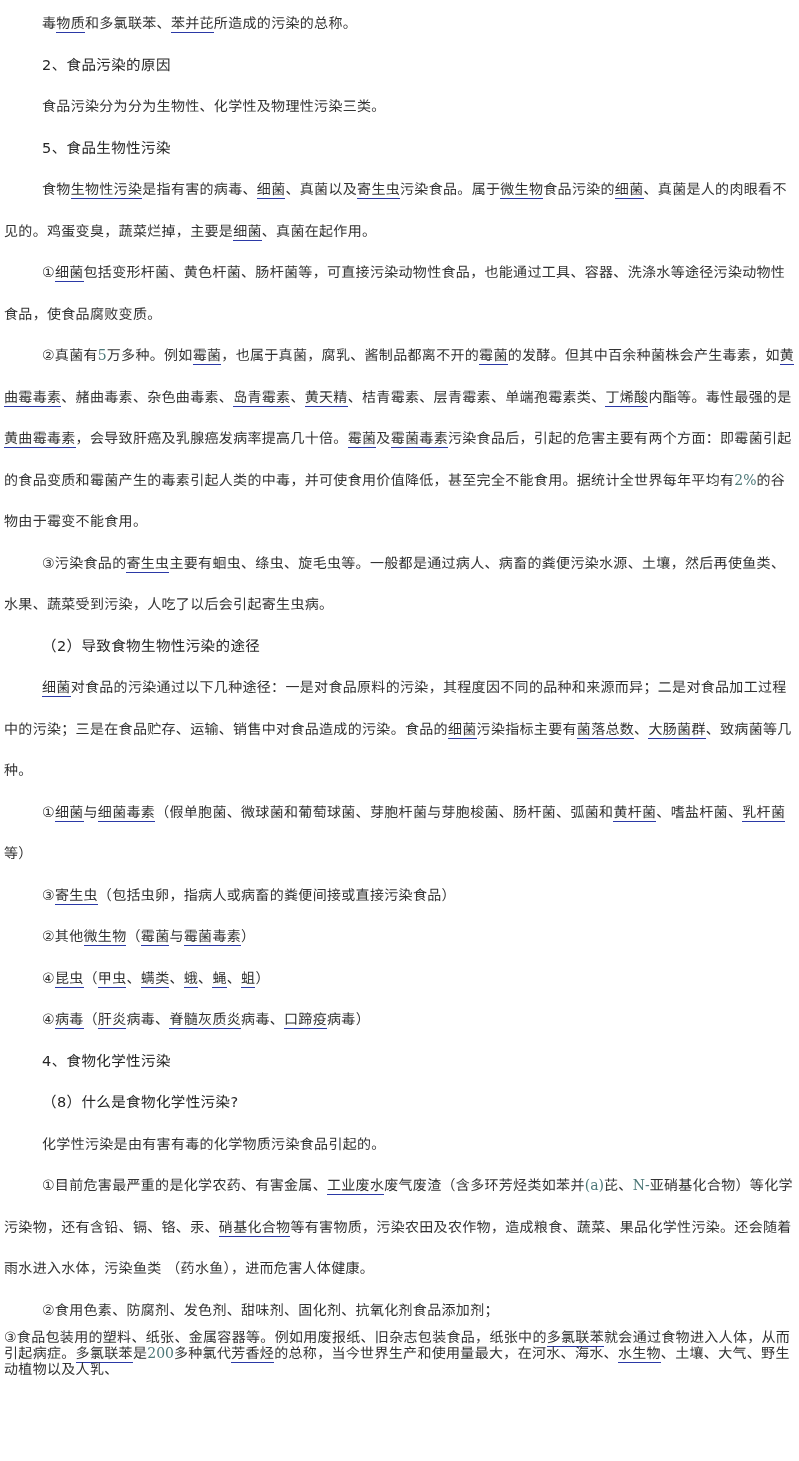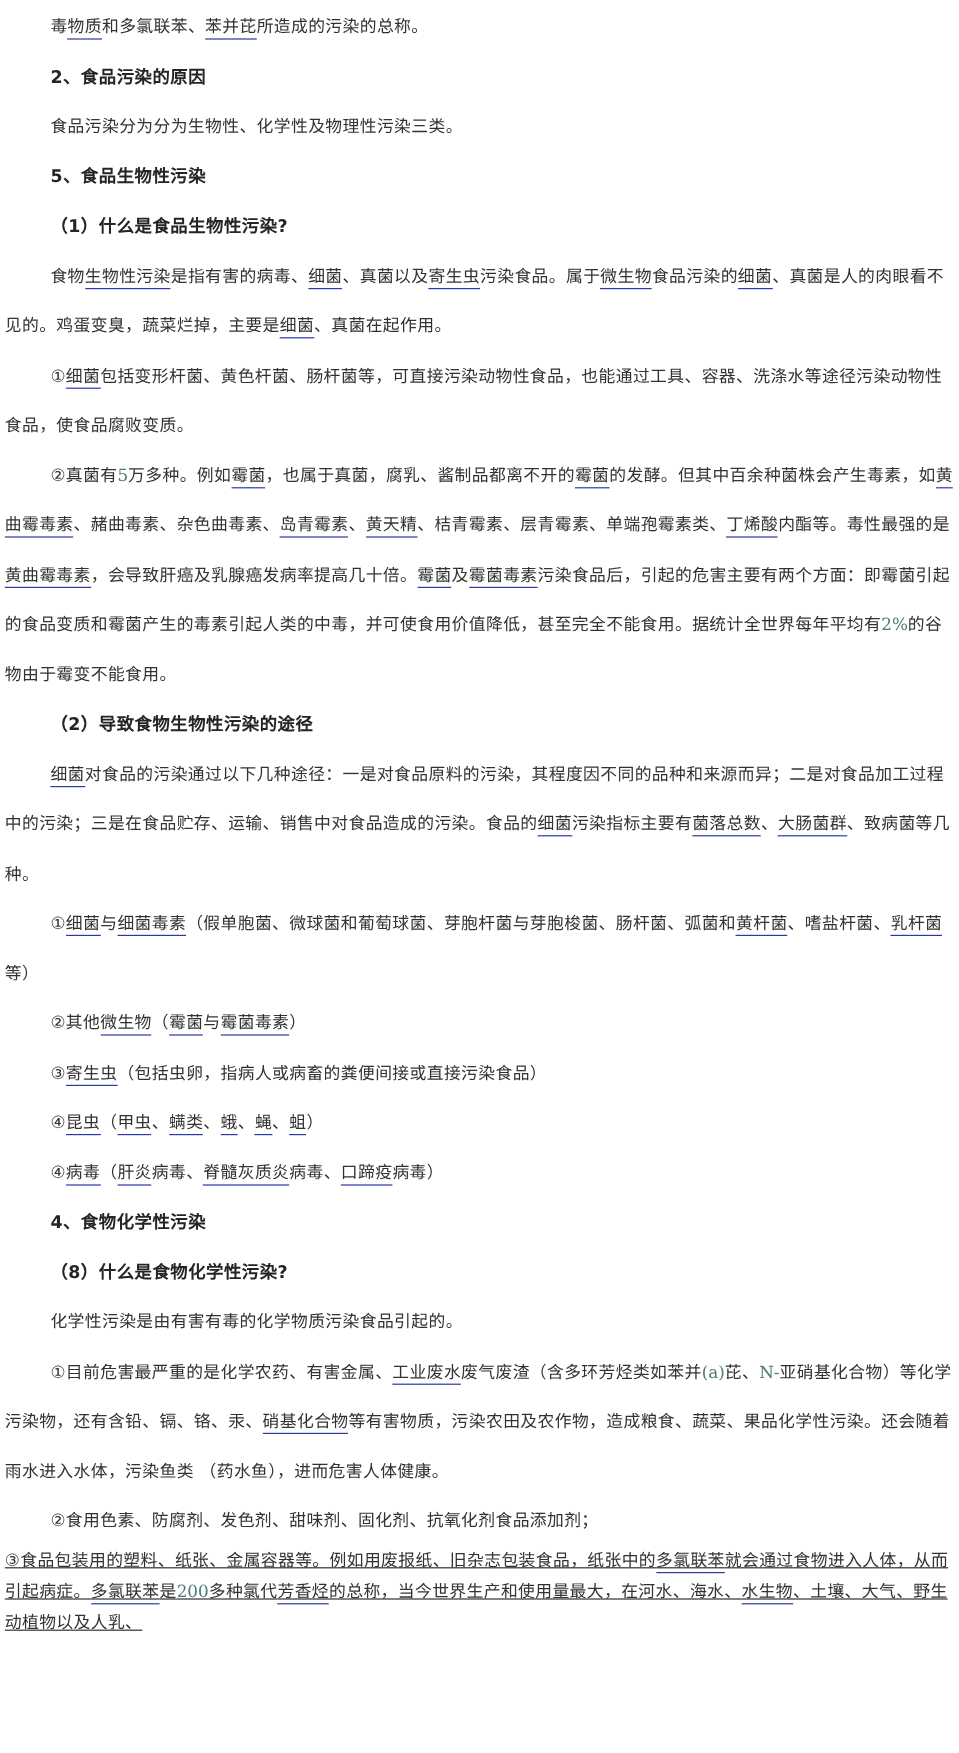--- a/index.html
+++ b/index.html
@@ -25,29 +25,28 @@
     margin: 0;
     line-height: 41.5px;
     text-indent: 38px;
     text-align: left;
   }
   .heading {
     margin: 0;
     line-height: 41.5px;
     text-indent: 38px;
     font-size: 14.5px;
-    font-weight: bold;
+    font-weight: normal;
     letter-spacing: 0.4px;
     color: var(--heading-color, #252525);
   }
   .tight {
-    line-height: 26px;
+    line-height: 16px;
     text-indent: 0;
     margin-top: -2px;
-    text-decoration: underline;
   }
   .lnk {
     color: inherit;
     text-decoration: none;
     border-bottom: 1px solid var(--link-underline, #2b39a6);
     padding-bottom: 1px;
     cursor: pointer;
   }
   .latin-run {
     font-family: "DejaVu Serif", serif;
@@ -56,29 +55,29 @@
   }
 </style>
 </head>
 <body style="background: rgb(255, 255, 255);">
 
 <div class="doc">
     <p class="para"><span class="text-run">毒</span><a class="lnk"><span class="text-run">物质</span></a><span class="text-run">和多氯联苯、</span><a class="lnk"><span class="text-run">苯并芘</span></a><span class="text-run">所造成的污染的总称。</span></p>
     <h3 class="heading">2、食品污染的原因</h3>
     <p class="para"><span class="text-run">食品污染分为分为生物性、化学性及物理性污染三类。</span></p>
     <h3 class="heading">5、食品生物性污染</h3>
-    <h3 class="heading">（1）什么是食品生物性污染?</h3>
     <p class="para"><span class="text-run">食物</span><a class="lnk"><span class="text-run">生物性污染</span></a><span class="text-run">是指有害的病毒、</span><a class="lnk"><span class="text-run">细菌</span></a><span class="text-run">、真菌以及</span><a class="lnk"><span class="text-run">寄生虫</span></a><span class="text-run">污染食品。属于</span><a class="lnk"><span class="text-run">微生物</span></a><span class="text-run">食品污染的</span><a class="lnk"><span class="text-run">细菌</span></a><span class="text-run">、真菌是人的肉眼看不见的。鸡蛋变臭，蔬菜烂掉，主要是</span><a class="lnk"><span class="text-run">细菌</span></a><span class="text-run">、真菌在起作用。</span></p>
     <p class="para"><span class="text-run">①</span><a class="lnk"><span class="text-run">细菌</span></a><span class="text-run">包括变形杆菌、黄色杆菌、肠杆菌等，可直接污染动物性食品，也能通过工具、容器、洗涤水等途径污染动物性食品，使食品腐败变质。</span></p>
     <p class="para"><span class="text-run">②真菌有</span><span class="latin-run">5</span><span class="text-run">万多种。例如</span><a class="lnk"><span class="text-run">霉菌</span></a><span class="text-run">，也属于真菌，腐乳、酱制品都离不开的</span><a class="lnk"><span class="text-run">霉菌</span></a><span class="text-run">的发酵。但其中百余种菌株会产生毒素，如</span><a class="lnk"><span class="text-run">黄曲霉毒素</span></a><span class="text-run">、赭曲毒素、杂色曲毒素、</span><a class="lnk"><span class="text-run">岛青霉素</span></a><span class="text-run">、</span><a class="lnk"><span class="text-run">黄天精</span></a><span class="text-run">、桔青霉素、层青霉素、单端孢霉素类、</span><a class="lnk"><span class="text-run">丁烯酸</span></a><span class="text-run">内酯等。毒性最强的是</span><a class="lnk"><span class="text-run">黄曲霉毒素</span></a><span class="text-run">，会导致肝癌及乳腺癌发病率提高几十倍。</span><a class="lnk"><span class="text-run">霉菌</span></a><span class="text-run">及</span><a class="lnk"><span class="text-run">霉菌毒素</span></a><span class="text-run">污染食品后，引起的危害主要有两个方面：即霉菌引起的食品变质和霉菌产生的毒素引起人类的中毒，并可使食用价值降低，甚至完全不能食用。据统计全世界每年平均有</span><span class="latin-run">2%</span><span class="text-run">的谷物由于霉变不能食用。</span></p>
+    <p class="para"><span class="text-run">③污染食品的</span><a class="lnk"><span class="text-run">寄生虫</span></a><span class="text-run">主要有蛔虫、绦虫、旋毛虫等。一般都是通过病人、病畜的粪便污染水源、土壤，然后再使鱼类、水果、蔬菜受到污染，人吃了以后会引起寄生虫病。</span></p>
     <h3 class="heading">（2）导致食物生物性污染的途径</h3>
     <p class="para"><a class="lnk"><span class="text-run">细菌</span></a><span class="text-run">对食品的污染通过以下几种途径：一是对食品原料的污染，其程度因不同的品种和来源而异；二是对食品加工过程中的污染；三是在食品贮存、运输、销售中对食品造成的污染。食品的</span><a class="lnk"><span class="text-run">细菌</span></a><span class="text-run">污染指标主要有</span><a class="lnk"><span class="text-run">菌落总数</span></a><span class="text-run">、</span><a class="lnk"><span class="text-run">大肠菌群</span></a><span class="text-run">、致病菌等几种。</span></p>
     <p class="para"><span class="text-run">①</span><a class="lnk"><span class="text-run">细菌</span></a><span class="text-run">与</span><a class="lnk"><span class="text-run">细菌毒素</span></a><span class="text-run">（假单胞菌、微球菌和葡萄球菌、芽胞杆菌与芽胞梭菌、肠杆菌、弧菌和</span><a class="lnk"><span class="text-run">黄杆菌</span></a><span class="text-run">、嗜盐杆菌、</span><a class="lnk"><span class="text-run">乳杆菌</span></a><span class="text-run">等）</span></p>
+    <p class="para"><span class="text-run">③</span><a class="lnk"><span class="text-run">寄生虫</span></a><span class="text-run">（包括虫卵，指病人或病畜的粪便间接或直接污染食品）</span></p>
     <p class="para"><span class="text-run">②其他</span><a class="lnk"><span class="text-run">微生物</span></a><span class="text-run">（</span><a class="lnk"><span class="text-run">霉菌</span></a><span class="text-run">与</span><a class="lnk"><span class="text-run">霉菌毒素</span></a><span class="text-run">）</span></p>
-    <p class="para"><span class="text-run">③</span><a class="lnk"><span class="text-run">寄生虫</span></a><span class="text-run">（包括虫卵，指病人或病畜的粪便间接或直接污染食品）</span></p>
     <p class="para"><span class="text-run">④</span><a class="lnk"><span class="text-run">昆虫</span></a><span class="text-run">（</span><a class="lnk"><span class="text-run">甲虫</span></a><span class="text-run">、</span><a class="lnk"><span class="text-run">螨类</span></a><span class="text-run">、</span><a class="lnk"><span class="text-run">蛾</span></a><span class="text-run">、</span><a class="lnk"><span class="text-run">蝇</span></a><span class="text-run">、</span><a class="lnk"><span class="text-run">蛆</span></a><span class="text-run">）</span></p>
     <p class="para"><span class="text-run">④</span><a class="lnk"><span class="text-run">病毒</span></a><span class="text-run">（</span><a class="lnk"><span class="text-run">肝炎</span></a><span class="text-run">病毒、</span><a class="lnk"><span class="text-run">脊髓灰质炎</span></a><span class="text-run">病毒、</span><a class="lnk"><span class="text-run">口蹄疫</span></a><span class="text-run">病毒）</span></p>
     <h3 class="heading">4、食物化学性污染</h3>
     <h3 class="heading">（8）什么是食物化学性污染?</h3>
     <p class="para"><span class="text-run">化学性污染是由有害有毒的化学物质污染食品引起的。</span></p>
     <p class="para"><span class="text-run">①目前危害最严重的是化学农药、有害金属、</span><a class="lnk"><span class="text-run">工业废水</span></a><span class="text-run">废气废渣（含多环芳烃类如苯并</span><span class="latin-run">(a)</span><span class="text-run">芘、</span><span class="latin-run">N-</span><span class="text-run">亚硝基化合物）等化学污染物，还有含铅、镉、铬、汞、</span><a class="lnk"><span class="text-run">硝基化合物</span></a><span class="text-run">等有害物质，污染农田及农作物，造成粮食、蔬菜、果品化学性污染。还会随着雨水进入水体，污染鱼类 （药水鱼），进而危害人体健康。</span></p>
     <p class="para"><span class="text-run">②食用色素、防腐剂、发色剂、甜味剂、固化剂、抗氧化剂食品添加剂；</span></p>
     <p class="para tight"><span class="text-run">③食品包装用的塑料、纸张、金属容器等。例如用废报纸、旧杂志包装食品，纸张中的</span><a class="lnk"><span class="text-run">多氯联苯</span></a><span class="text-run">就会通过食物进入人体，从而引起病症。</span><a class="lnk"><span class="text-run">多氯联苯</span></a><span class="text-run">是</span><span class="latin-run">200</span><span class="text-run">多种氯代</span><a class="lnk"><span class="text-run">芳香烃</span></a><span class="text-run">的总称，当今世界生产和使用量最大，在河水、海水、</span><a class="lnk"><span class="text-run">水生物</span></a><span class="text-run">、土壤、大气、野生动植物以及人乳、</span></p>
   </div>
 

